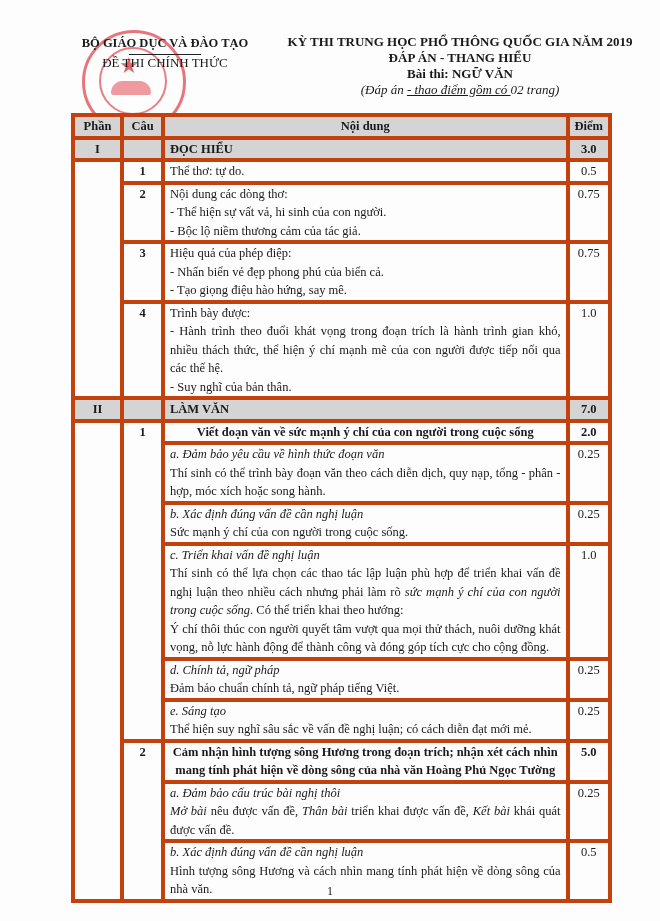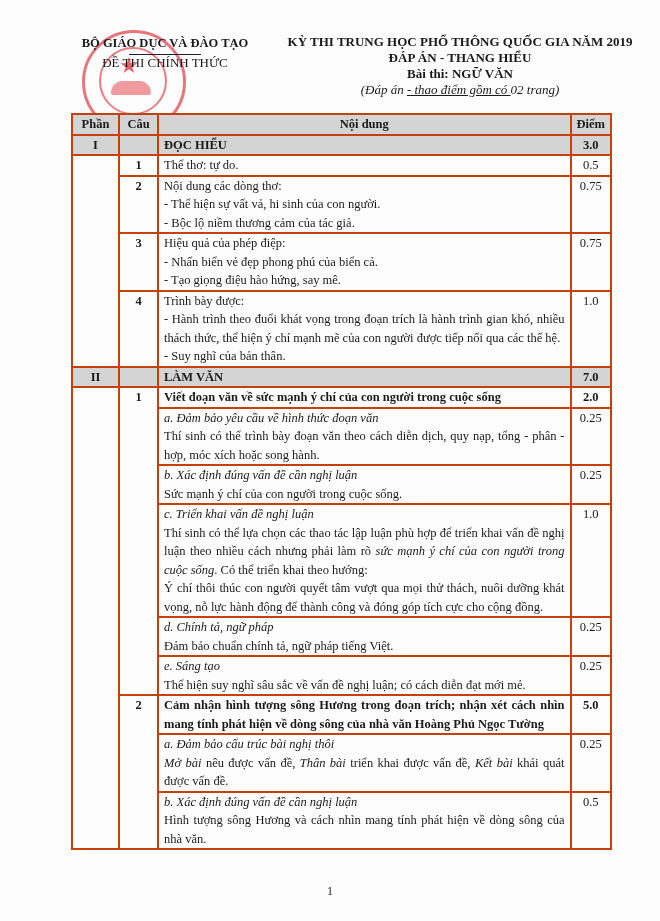--- a/index.html
+++ b/index.html
@@ -15,28 +15,28 @@
   .hdr-right .it { font-style:italic; }
   .hdr-right .u { text-decoration:underline; }
   .stamp { position:absolute; left:82px; top:30px; width:98px; height:98px; border-radius:50%;
            border:3px solid rgba(220,40,50,0.75); opacity:0.85; pointer-events:none; }
   .stamp .inner { position:absolute; left:14px; top:14px; width:64px; height:64px; border-radius:50%;
            border:2px solid rgba(220,40,50,0.7); }
   .stamp .star { position:absolute; left:34px; top:22px; color:rgba(220,40,50,0.85); font-size:22px; line-height:22px; }
   .stamp .gear { position:absolute; left:26px; top:48px; width:40px; height:14px; border-radius:20px 20px 4px 4px;
            background:rgba(220,40,50,0.55); }
   table { position:absolute; left:71px; top:113px; width:541px; border-collapse:collapse; font-size:12.5px; line-height:18.5px; }
-  td, th { border:2px solid #c2410c; vertical-align:top; padding:0 5px; }
+  td, th { border:4px solid #c2410c; vertical-align:top; padding:0 5px; }
   th { background:#d4d4d4; font-weight:bold; text-align:center; height:17px; }
   .sec td { background:#d4d4d4; font-weight:bold; }
   .c-part { width:35px; text-align:center; }
   .c-q { width:27px; text-align:center; font-weight:bold; }
   .c-score { width:28px; text-align:center; }
   .c-content { text-align:justify; }
-  .bold { font-weight:bold; }
+  .bold { font-weight:bold;text-align:center; }
   .ital { font-style:italic; }
   .line { display:block; }
   .pagenum { position:absolute; left:0; width:660px; top:884px; text-align:center; font-size:12px; }
 </style>
 </head>
 <body>
 
 <div class="page">
 
   <div class="stamp">

